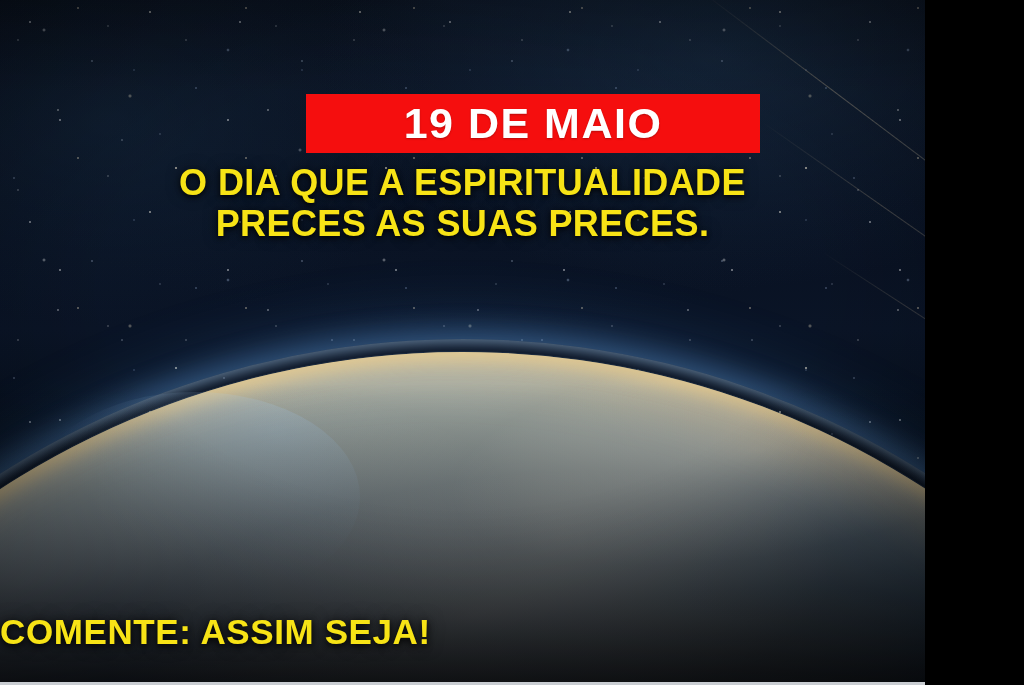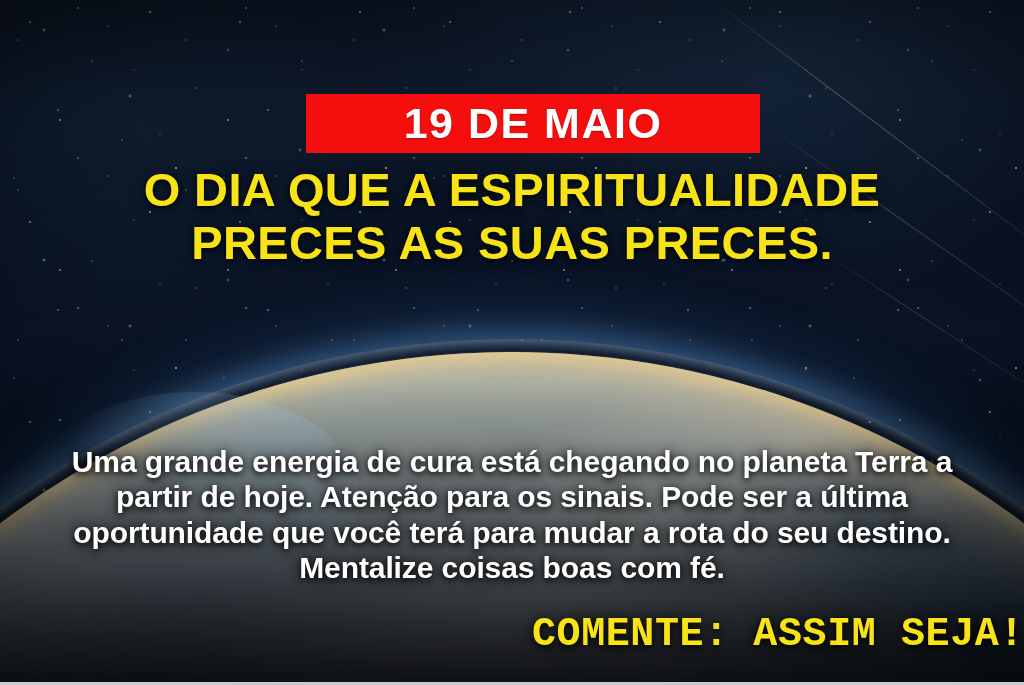--- a/index.html
+++ b/index.html
@@ -1,20 +1,20 @@
 <!DOCTYPE html>
 <html><head>
 <meta charset="utf-8">
 <style>
   * { margin:0; padding:0; box-sizing:border-box; }
   html,body { width:1024px; height:685px; overflow:hidden; background:#000; }
 
   .poster{
     position:relative;
-    width:1024px; height:685px;
+    width:925px; height:685px;
     overflow:hidden;
     font-family:"Liberation Sans", sans-serif;
     background:#05070e;
   }
 
   
   .space{
     position:absolute; inset:0;
     background:
       radial-gradient(ellipse 70% 55% at 78% 8%, rgba(28,52,78,.55) 0%, rgba(10,18,32,0) 62%),
@@ -163,21 +163,21 @@
     line-height:1;
     white-space:nowrap;
     text-shadow:0 1px 2px rgba(0,0,0,.25);
   }
 
   .headline{
     position:absolute;
     left:0; right:0; top:163px;
     text-align:center;
     color:#F7E316;
-    font-size:47px;
+    font-size:36px;
     font-weight:bold;
     line-height:1.13;
     letter-spacing:.4px;
     text-shadow:0 2px 5px rgba(0,0,0,.85), 0 0 14px rgba(0,0,0,.5);
   }
   .headline .l2{ display:block; }
 
   .body-text{
     position:absolute;
     left:50px; right:50px; top:444px;
@@ -186,27 +186,26 @@
     font-size:30px;
     font-weight:bold;
     line-height:1.18;
     letter-spacing:-.1px;
     text-shadow:0 2px 6px rgba(0,0,0,.92), 0 0 16px rgba(0,0,0,.7);
   }
 
   .cta{
     position:absolute;
     left:0; right:0; top:612px;
-    text-align:right;
+    text-align:left;
     color:#F7E316;
-    font-size:40px;
+    font-size:35px;
     font-weight:bold;
     letter-spacing:.6px;
     text-shadow:0 2px 6px rgba(0,0,0,.9), 0 0 16px rgba(0,0,0,.6);
-    font-family:Liberation Mono, monospace;
   }
 </style>
 </head>
 <body>
 
 <div class="poster">
 
   <div class="space"></div>
   <div class="stars"></div>
   <div class="stars2"></div>
@@ -228,20 +227,19 @@
 
     <div class="date-banner">
       <span class="date-text">19 DE MAIO</span>
     </div>
 
     <div class="headline">
       <span class="l1">O DIA QUE A ESPIRITUALIDADE</span>
       <span class="l2">PRECES AS SUAS PRECES.</span>
     </div>
 
-    <div class="body-text">Uma grande energia de cura está chegando no planeta Terra a partir de hoje. Atenção para os sinais. Pode ser a última oportunidade que você terá para mudar a rota do seu destino. Mentalize coisas boas com fé.</div>
 
     <div class="cta">COMENTE: ASSIM SEJA!</div>
 
   </div>
 
   <div class="bottom-strip"></div>
 </div>
 
 </body></html>

